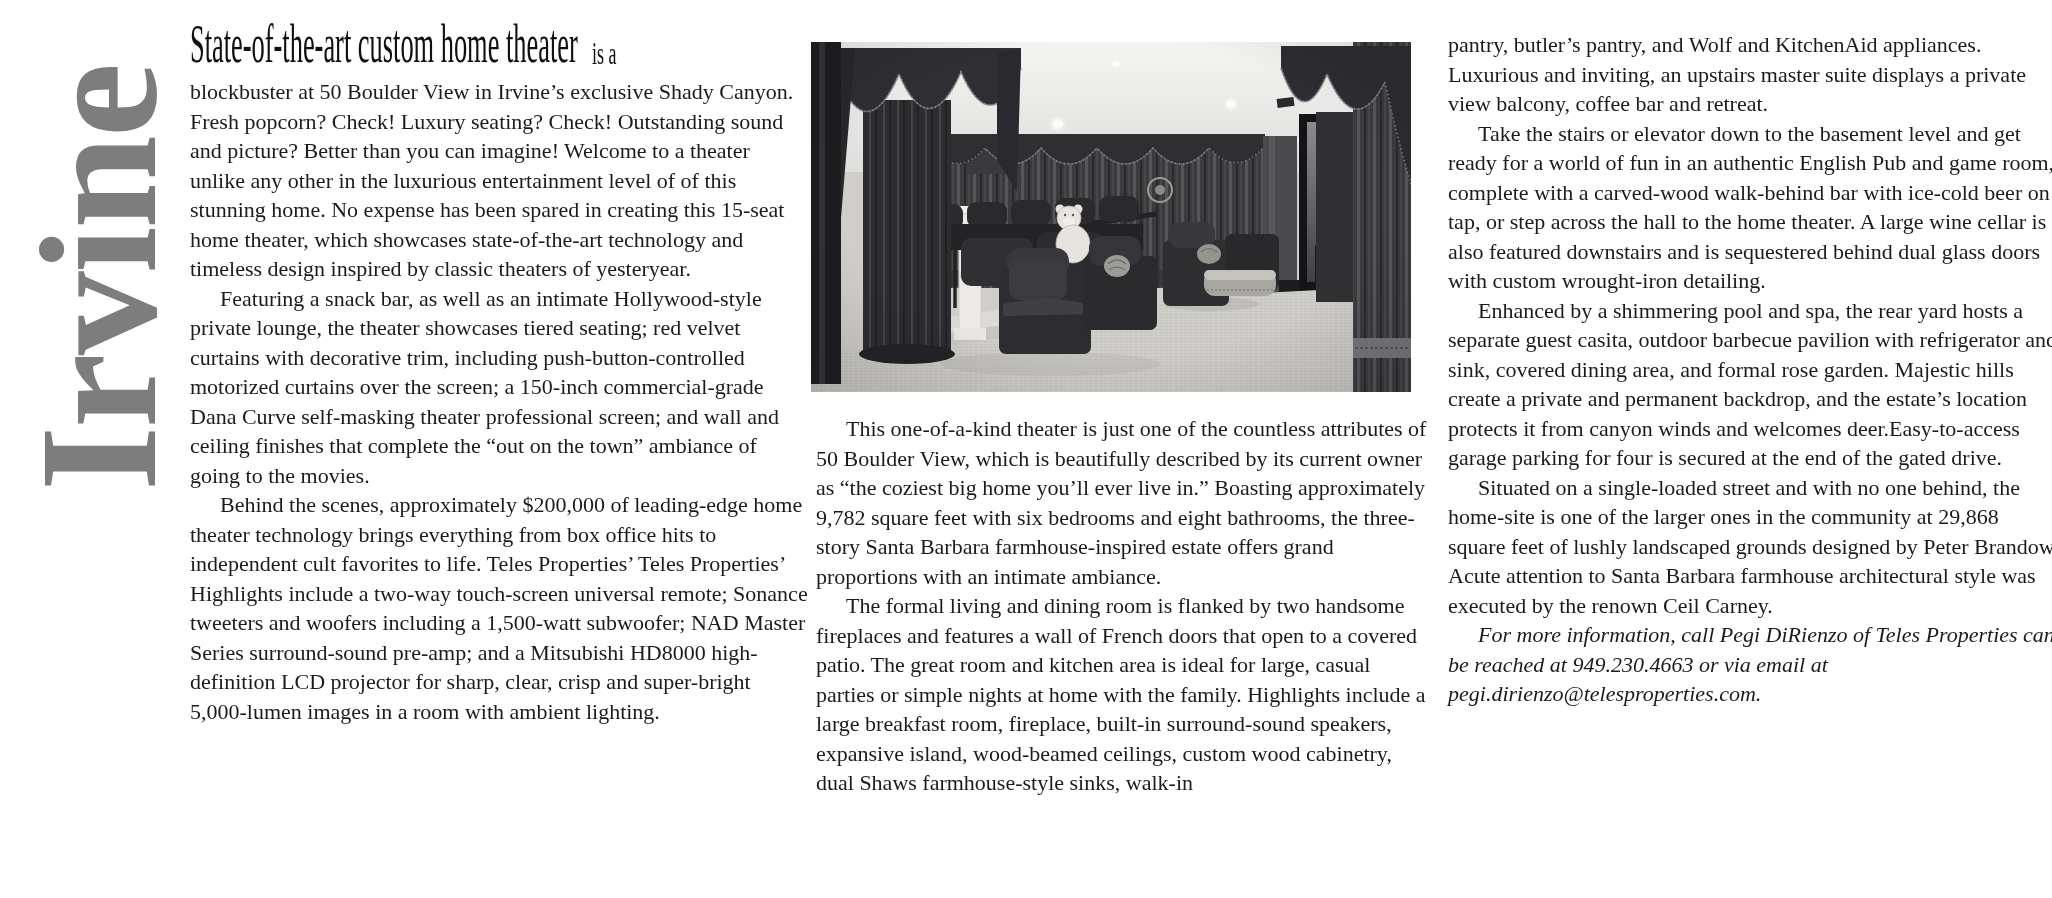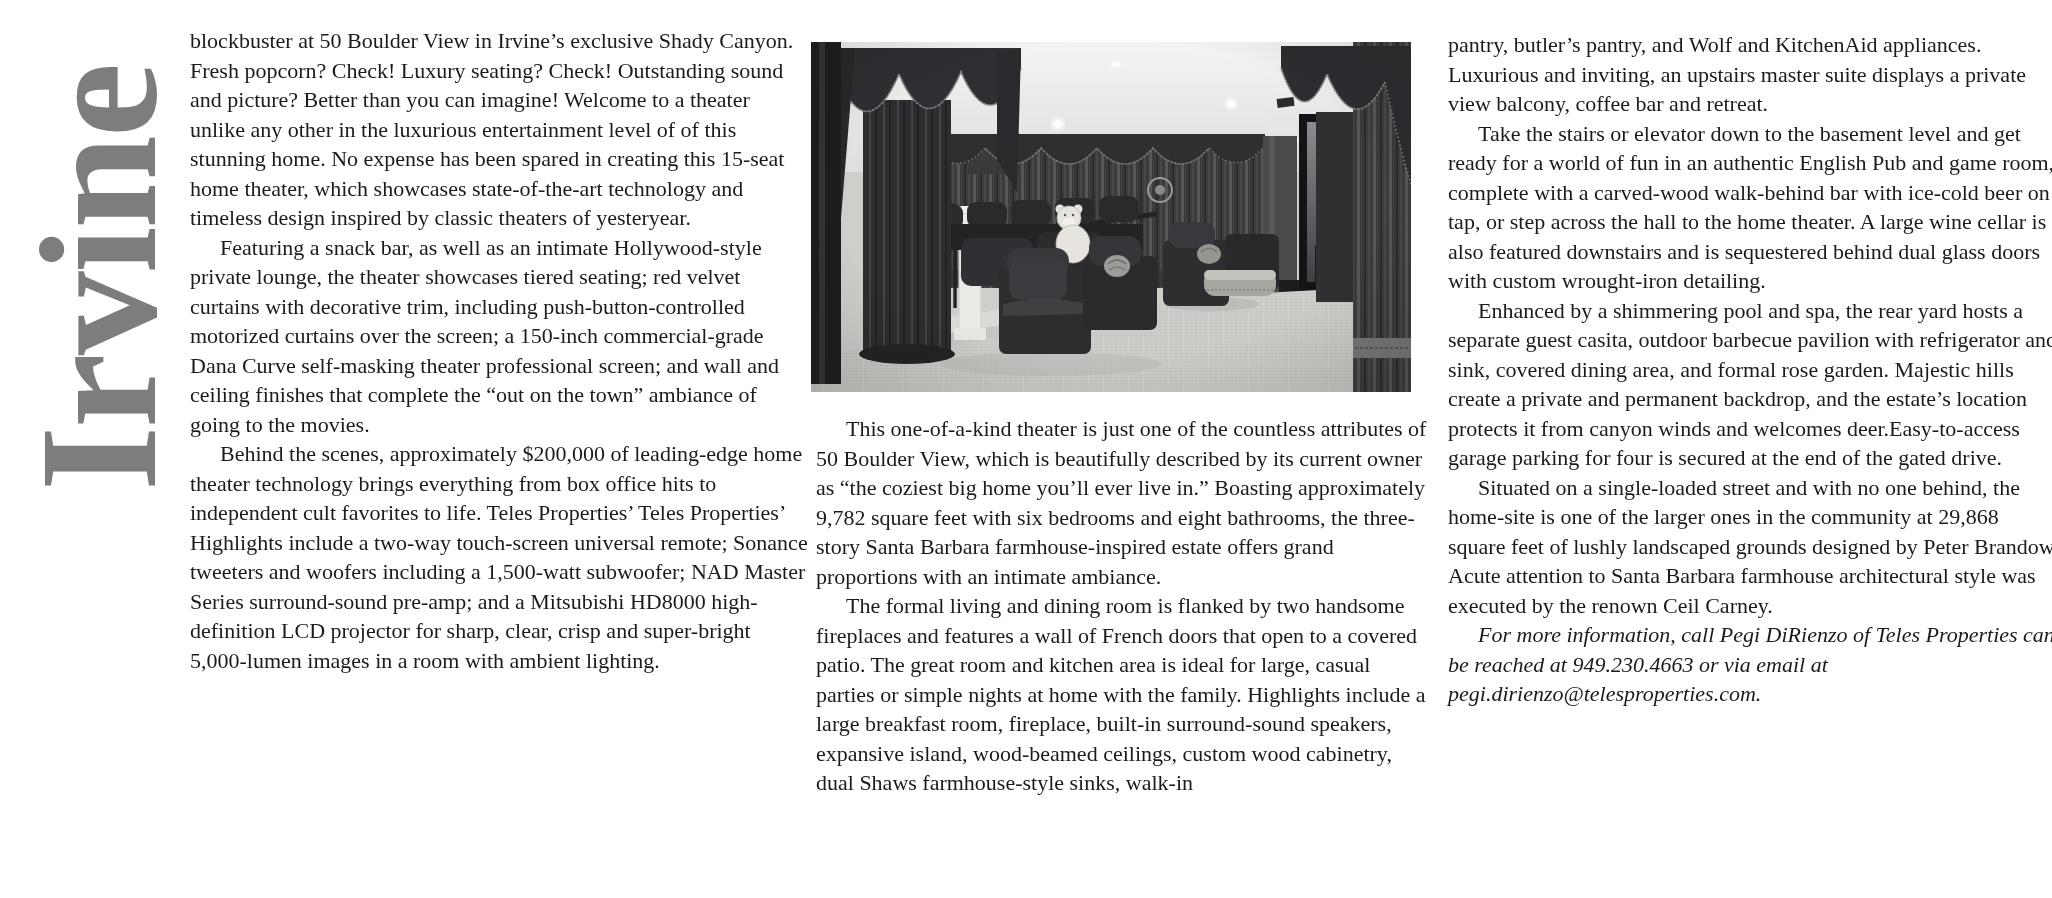--- a/index.html
+++ b/index.html
@@ -70,20 +70,24 @@
 </style>
 </head>
 <body>
 
 <div class="page">
 
   <div class="vertical-label">Irvine</div>
 
   <div class="col col1">
     <p class="lead">
+      <span class="headline-line">
+        <span class="headline">State-of-the-art custom home theater</span>
+        <span class="headline-tail">is a</span>
+      </span>
       <span>blockbuster at 50 Boulder View in Irvine’s exclusive Shady Canyon. Fresh popcorn? Check! Luxury seating? Check! Outstanding sound and picture? Better than you can imagine! Welcome to a theater unlike any other in the luxurious entertainment level of of this stunning home. No expense has been spared in creating this 15-seat home theater, which showcases state-of-the-art technology and timeless design inspired by classic theaters of yesteryear.</span>
     </p>
     <p class="indent">Featuring a snack bar, as well as an intimate Hollywood-style private lounge, the theater showcases tiered seating; red velvet curtains with decorative trim, including push-button-controlled motorized curtains over the screen; a 150-inch commercial-grade Dana Curve self-masking theater professional screen; and wall and ceiling finishes that complete the “out on the town” ambiance of going to the movies.</p>
     <p class="indent">Behind the scenes, approximately $200,000 of leading-edge home theater technology brings everything from box office hits to independent cult favorites to life. Teles Properties’ Teles Properties’ Highlights include a two-way touch-screen universal remote; Sonance tweeters and woofers including a 1,500-watt subwoofer; NAD Master Series surround-sound pre-amp; and a Mitsubishi HD8000 high-definition LCD projector for sharp, clear, crisp and super-bright 5,000-lumen images in a room with ambient lighting.</p>
   </div>
 
   <figure class="photo">
     <svg viewBox="0 0 600 350" xmlns="http://www.w3.org/2000/svg" role="img">
       <defs>
         <linearGradient id="ceil" x1="0" y1="0" x2="0" y2="1">

